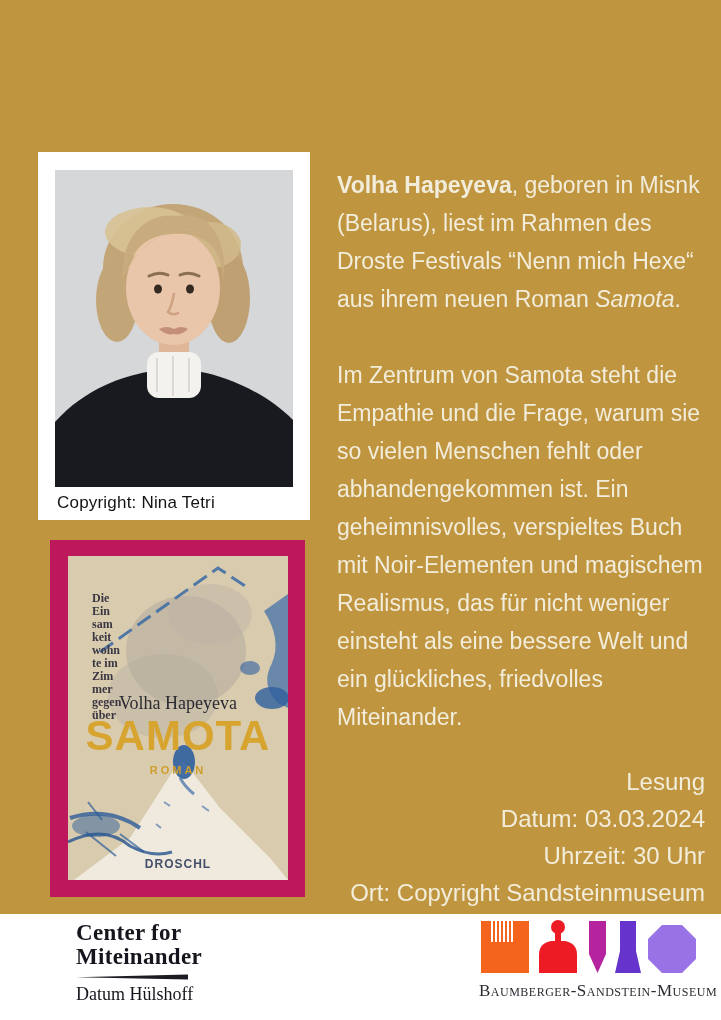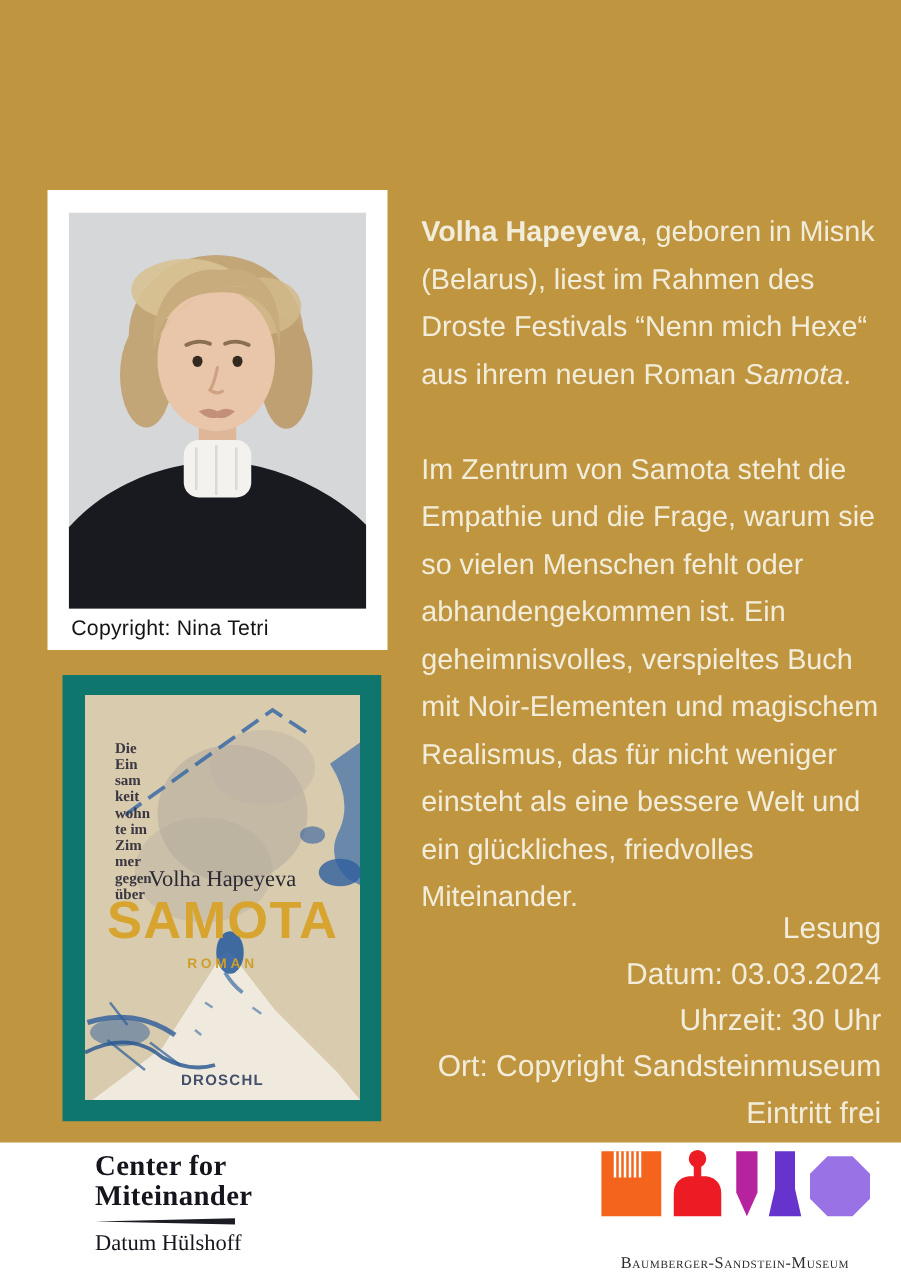--- a/index.html
+++ b/index.html
@@ -23,61 +23,61 @@
   }
   .photo-card svg.portrait { position:absolute; left:17px; top:18px; }
   .photo-caption {
     position:absolute; left:19px; top:341px;
     font-size:17px; color:#141414; letter-spacing:0.2px;
   }
 
   
   .book-card {
     position:absolute; left:50px; top:540px; width:255px; height:357px;
-    background:#0f766e;
+    background:#be185d;
   }
   .book-card svg.cover { position:absolute; left:18px; top:16px; }
   .cover .stacked { font-family:"Liberation Serif", serif; font-size:12px; font-weight:bold; fill:#3a3742; }
   .cover .author  { font-family:"Liberation Serif", serif; font-size:18px; fill:#2b2a33; }
   .cover .big     { font-family:"Liberation Sans", sans-serif; font-size:42px; font-weight:bold; fill:#D7A52F; letter-spacing:1px; }
   .cover .genre   { font-family:"Liberation Sans", sans-serif; font-size:11px; font-weight:bold; fill:#CF9E2A; letter-spacing:3px; }
   .cover .pub     { font-family:"Liberation Sans", sans-serif; font-size:12px; font-weight:bold; fill:#44506B; letter-spacing:1px; }
 
   
   .about {
     position:absolute; left:337px; top:166px; width:368px;
     color:#F2EDDB; font-size:23px; line-height:38px;
   }
   .about p { margin:0 0 38px 0; }
   .about b { font-weight:bold; }
   .about i { font-style:italic; }
 
   .event {
-    position:absolute; left:337px; top:724px; width:368px;
+    position:absolute; left:337px; top:763px; width:368px;
     text-align:right; color:#F2EDDB; font-size:24px; line-height:37px;
   }
 
   
   .footer {
     position:absolute; left:0; top:914px; width:721px; height:106px;
     background:#ffffff;
   }
   .cfl {
     position:absolute; left:76px; top:7px;
     color:#15151D; font-family:Liberation Serif, serif;
   }
   .cfl .l1, .cfl .l2 { font-weight:bold; font-size:23px; line-height:24px; letter-spacing:0.3px; }
   .cfl .rule { display:block; margin:5px 0 4px 0; }
   .cfl .l3 { font-size:18px; }
 
   .museum { position:absolute; left:479px; top:5px; width:218px; text-align:center; }
   .museum-name {
-    margin-top:20px;
+    margin-top:0;
     font-family:"Liberation Serif", serif; font-variant:small-caps;
-    font-size:13px; letter-spacing:0.5px; color:#2B2B33; white-space:nowrap;
+    font-size:17px; letter-spacing:0.5px; color:#2B2B33; white-space:nowrap;
   }
 </style>
 </head>
 <body>
 
 <div class="poster">
 
 
   <div class="photo-card">
     <svg class="portrait" width="238" height="317" viewBox="0 0 238 317">

